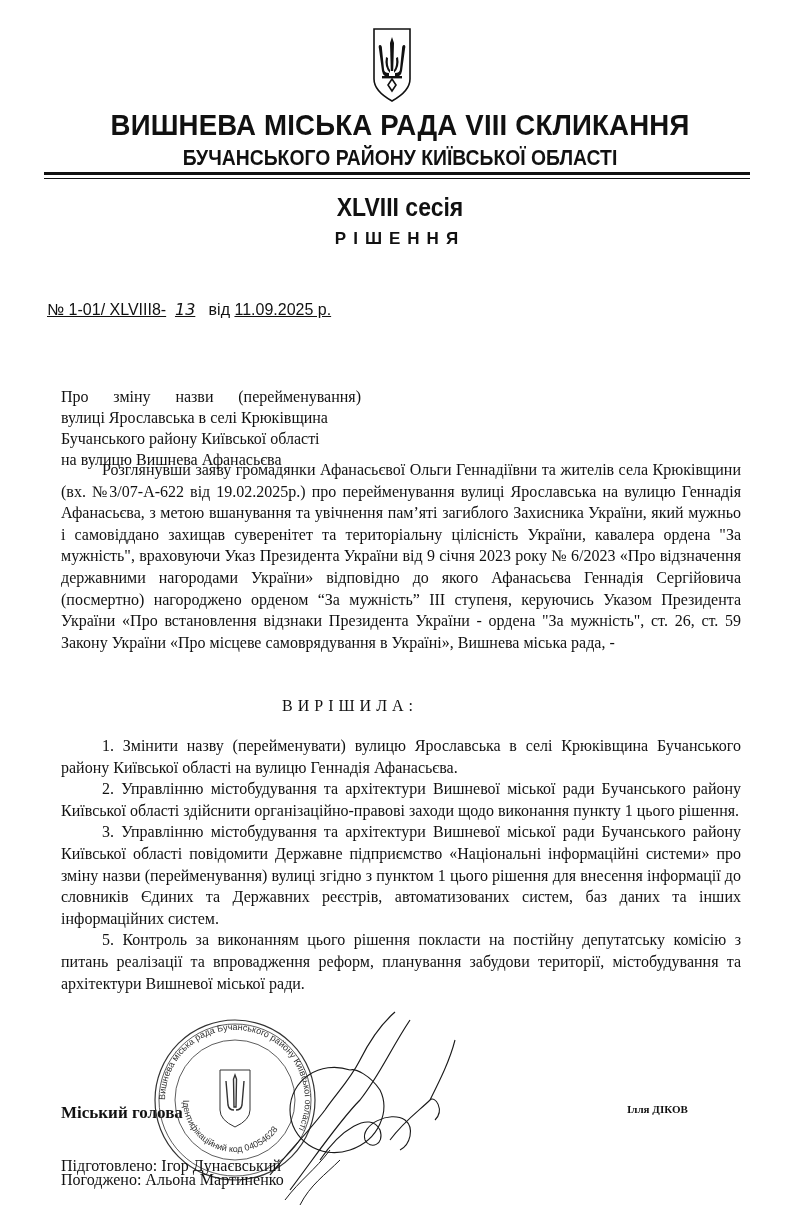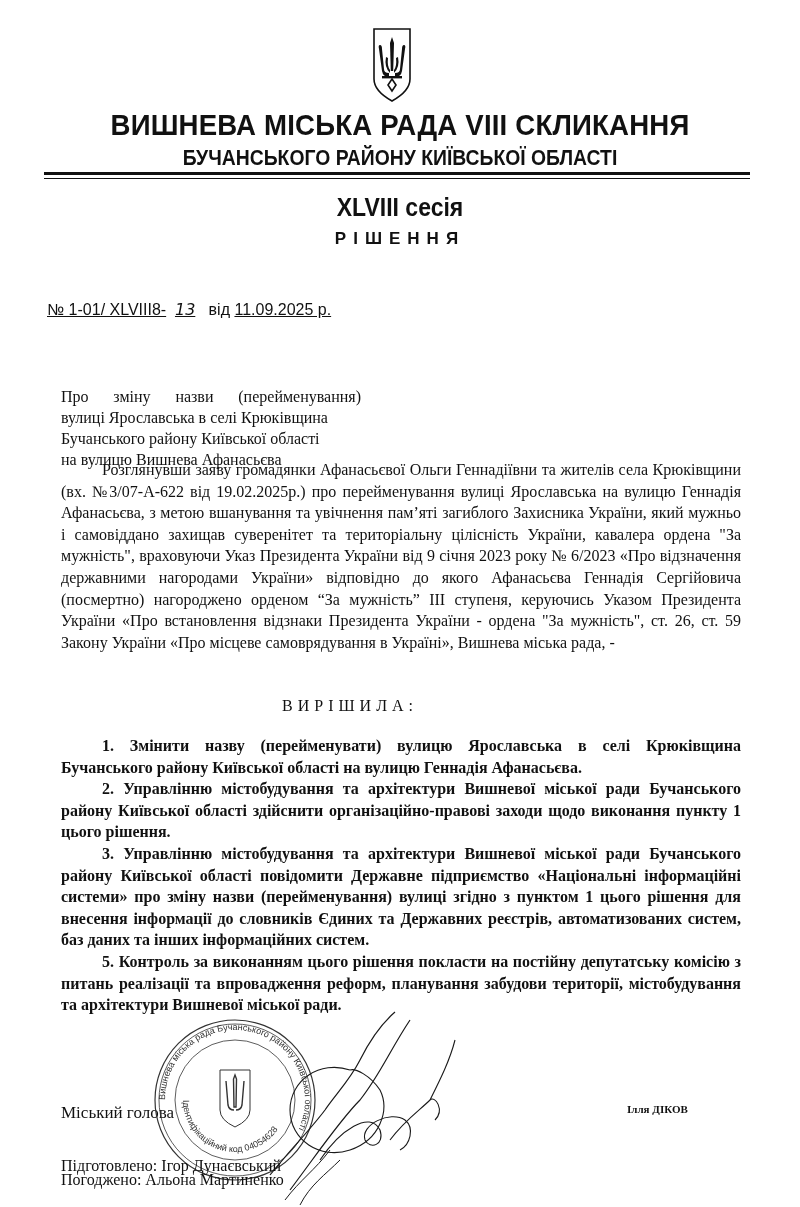--- a/index.html
+++ b/index.html
@@ -25,23 +25,23 @@
   #subject { left: 61px; top: 345px; width: 300px; font-size: 16px; line-height: 21px; margin-top: 41px; }
   #subject div { white-space: nowrap; }
   #subject .just { text-align: justify; text-align-last: justify; white-space: normal; }
 
   .para { font-size: 16px; line-height: 21.6px; text-align: justify; }
   #preamble { left: 61px; top: 459px; width: 680px; text-indent: 41px; }
 
   #resolved { left: 0; width: 700px; top: 697px; text-align: center; font-size: 16px; letter-spacing: 5px; }
 
   #items { left: 61px; top: 735px; width: 680px; }
-  #items .item { text-indent: 41px; margin: 0; font-weight: bold; }
+  #items .item { text-indent: 41px; margin: 0; }
 
-  #mayor-title { left: 61px; top: 1103px; font-size: 17px; font-weight: normal; }
+  #mayor-title { left: 61px; top: 1103px; font-size: 17px; font-weight: bold; }
   #mayor-name { left: 627px; top: 1103px; font-size: 11px; font-weight: bold; }
 
   #prepared { left: 61px; top: 1159px; font-size: 16px; line-height: 14px; }
 
   #stamp { left: 150px; top: 1015px; width: 170px; height: 170px; }
   #signature { left: 230px; top: 1000px; width: 260px; height: 210px; }
   .ink { stroke: #1a1a1a; fill: none; }
 </style>
 </head>
 <body>

